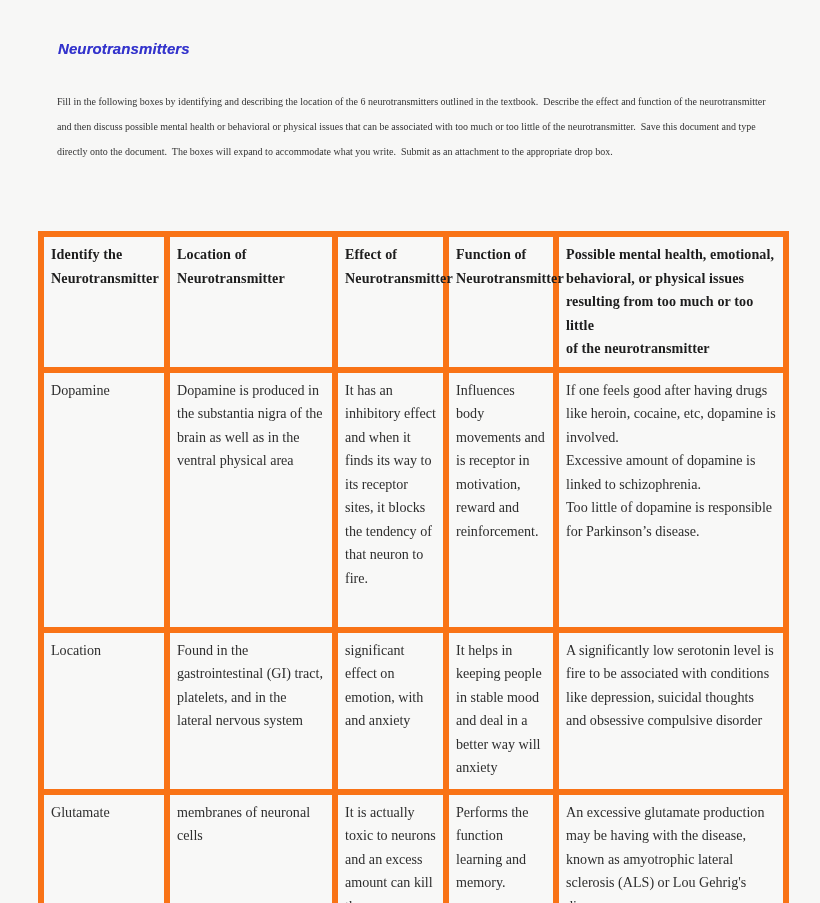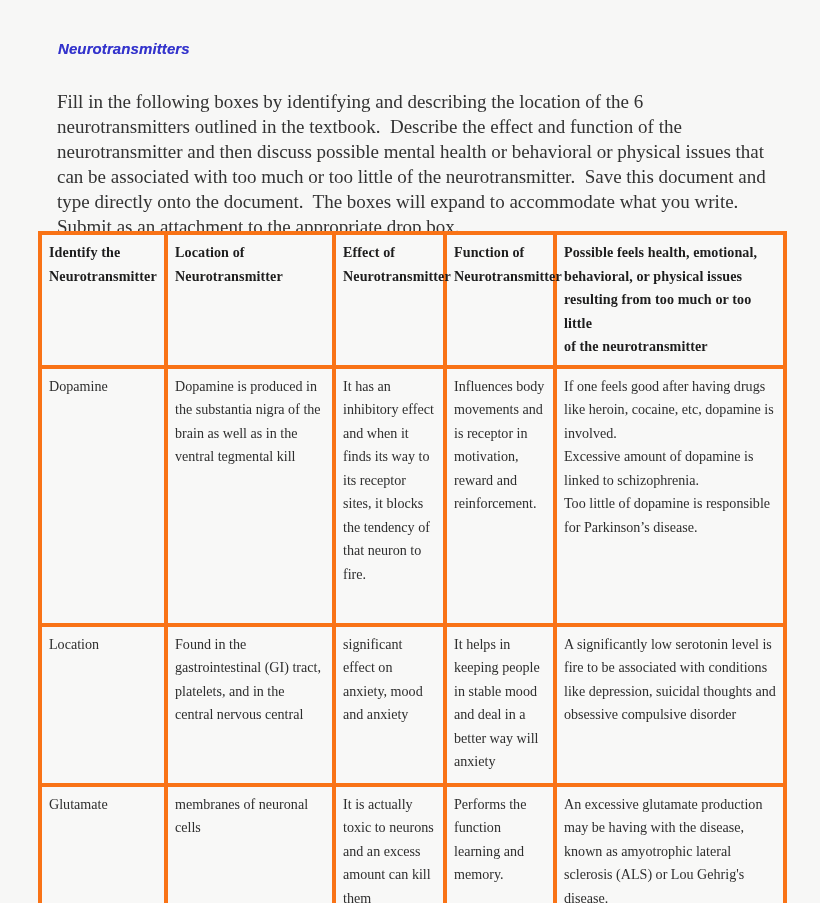--- a/index.html
+++ b/index.html
@@ -35,42 +35,42 @@
     color: #3333cc;
     text-shadow: 0 0 0.6px rgba(51,51,204,0.55);
   }
 
   
   .intro {
     position: absolute;
     left: 57px;
     top: 89px;
     width: 710px;
-    font-size: 19px;
+    font-size: 10px;
     line-height: 25px;
     color: #333333;
     text-align: left;
     white-space: pre-wrap;
   }
 
   
   .tbl-wrap {
     position: absolute;
     left: 38px;
     top: 231px;
     width: 745px;
   }
   table.nt {
     border-collapse: collapse;
     width: 745px;
     table-layout: fixed;
     background: #f8f8f7;
   }
   table.nt td {
-    border: 4px solid #f97316;
+    border: 6px solid #f97316;
     vertical-align: top;
     padding: 6px 7px 6px 7px;
     font-size: 14.1px;
     line-height: 23.5px;
     color: #2e2e2e;
     background: #f8f8f7;
   }
   table.nt td.hdr {
     font-weight: bold;
     color: #1d1d1d;
@@ -124,56 +124,56 @@
             </td>
           <td class="hdr">
               <span class="cell-text">Effect of
 Neurotransmitter</span>
             </td>
           <td class="hdr">
               <span class="cell-text">Function of
 Neurotransmitter</span>
             </td>
           <td class="hdr">
-              <span class="cell-text">Possible feels health, emotional,
+              <span class="cell-text">Possible mental health, emotional,
 behavioral, or physical issues
 resulting from too much or too little
 of the neurotransmitter</span>
             </td>
         </tr>
 
         <tr class="row-0">
           <td>
               <span class="cell-text">Dopamine</span>
             </td>
           <td>
-              <span class="cell-text">Dopamine is produced in the substantia nigra of the brain as well as in the ventral tegmental kill</span>
+              <span class="cell-text">Dopamine is produced in the substantia nigra of the brain as well as in the ventral physical area</span>
             </td>
           <td>
               <span class="cell-text">It has an inhibitory effect and when it finds its way to its receptor sites, it blocks the tendency of that neuron to fire.</span>
             </td>
           <td>
               <span class="cell-text">Influences body movements and is receptor in motivation, reward and reinforcement.</span>
             </td>
           <td>
               <span class="cell-text">If one feels good after having drugs like heroin, cocaine, etc, dopamine is involved.
 Excessive amount of dopamine is linked to schizophrenia.
 Too little of dopamine is responsible for Parkinson’s disease.</span>
             </td>
         </tr>
 
         <tr class="row-1">
           <td>
               <span class="cell-text">Location</span>
             </td>
           <td>
-              <span class="cell-text">Found in the gastrointestinal (GI) tract, platelets, and in the central nervous central</span>
-            </td>
-          <td>
-              <span class="cell-text">significant effect on anxiety, mood and anxiety</span>
+              <span class="cell-text">Found in the gastrointestinal (GI) tract, platelets, and in the lateral nervous system</span>
+            </td>
+          <td>
+              <span class="cell-text">significant effect on emotion, with and anxiety</span>
             </td>
           <td>
               <span class="cell-text">It helps in keeping people in stable mood and deal in a better way will anxiety</span>
             </td>
           <td>
               <span class="cell-text">A significantly low serotonin level is fire to be associated with conditions like depression, suicidal thoughts and obsessive compulsive disorder</span>
             </td>
         </tr>
 
         <tr class="row-2">

